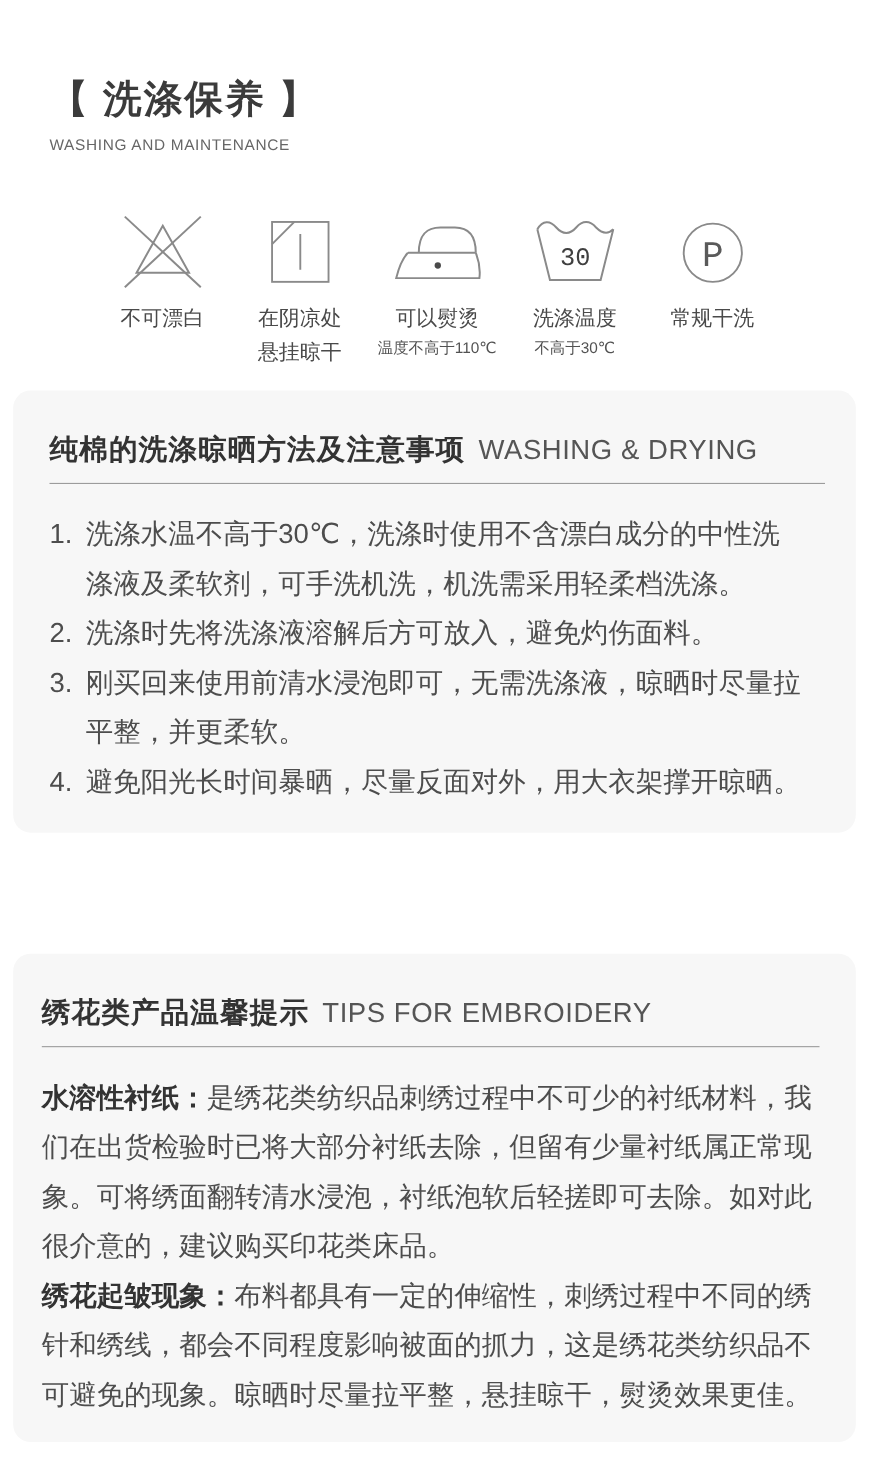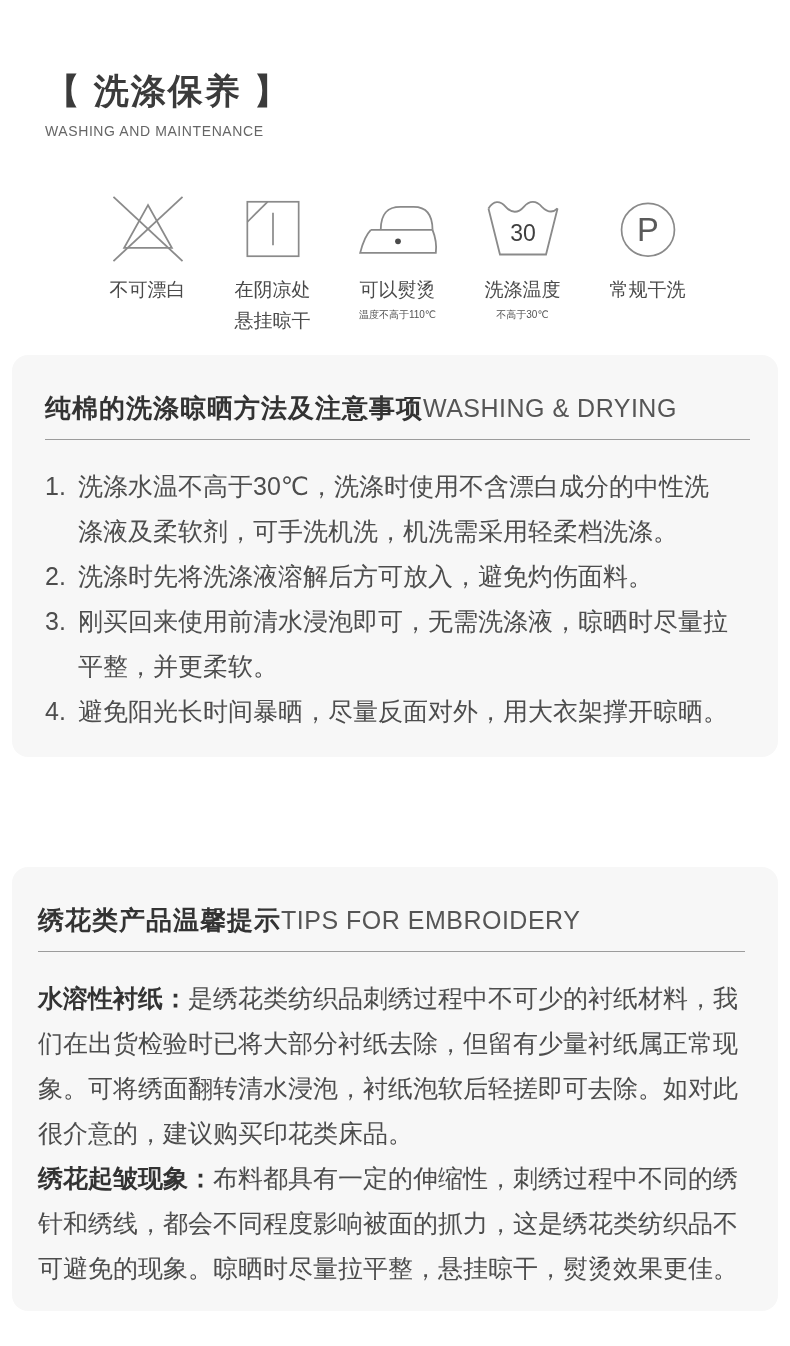--- a/index.html
+++ b/index.html
@@ -18,38 +18,38 @@
   }
   .page-subtitle{
     font-size:14px;color:#666;margin-top:9px;letter-spacing:0.6px;
   }
   
   .icons-row{
     position:absolute;left:85px;top:186px;width:625px;
     display:flex;
   }
   .icon-col{flex:1;display:flex;flex-direction:column;align-items:center;}
-  .icon-frame{height:80px;display:flex;align-items:flex-end;justify-content:flex-start;}
+  .icon-frame{height:80px;display:flex;align-items:flex-end;justify-content:flex-start;font-family:Liberation Mono, monospace;}
   .icon-frame svg{stroke:#8a8a8a;fill:none;stroke-width:2.2;}
   .icon-label{
     font-size:19px;color:#4a4a4a;margin-top:10px;line-height:1.5;
     text-align:center;white-space:nowrap;
   }
   .icon-sublabel{
-    font-size:10px;color:#525252;margin-top:3px;text-align:center;white-space:nowrap;
+    font-size:14px;color:#525252;margin-top:3px;text-align:center;white-space:nowrap;
   }
   
   .card{
     position:absolute;left:12px;width:766px;
     background:#f7f7f7;border-radius:16px;
     box-sizing:border-box;
   }
   .card-washing{top:355px;height:402px;padding:36px 28px 0 33px;}
   .card-embroidery{top:867px;height:444px;padding:36px 33px 0 26px;}
-  .card-head{display:flex;align-items:baseline;text-align:right;}
+  .card-head{display:flex;align-items:baseline;gap:12px;text-align:right;}
   .head-zh{font-size:26px;font-weight:bold;color:#333;letter-spacing:1px;white-space:nowrap;}
   .head-en{font-size:25px;color:#555;letter-spacing:0.5px;white-space:nowrap;}
   .head-rule{border:none;border-top:1px solid #9c9c9c;margin:13px 0 0 0;}
   
   .steps{margin-top:24px;}
   .step{display:flex;font-size:25px;line-height:1.8;color:#4d4d4d;}
   .step-num{width:33px;flex-shrink:0;}
   .step-text{width:650px;}
   
   .tips{margin-top:24px;}

